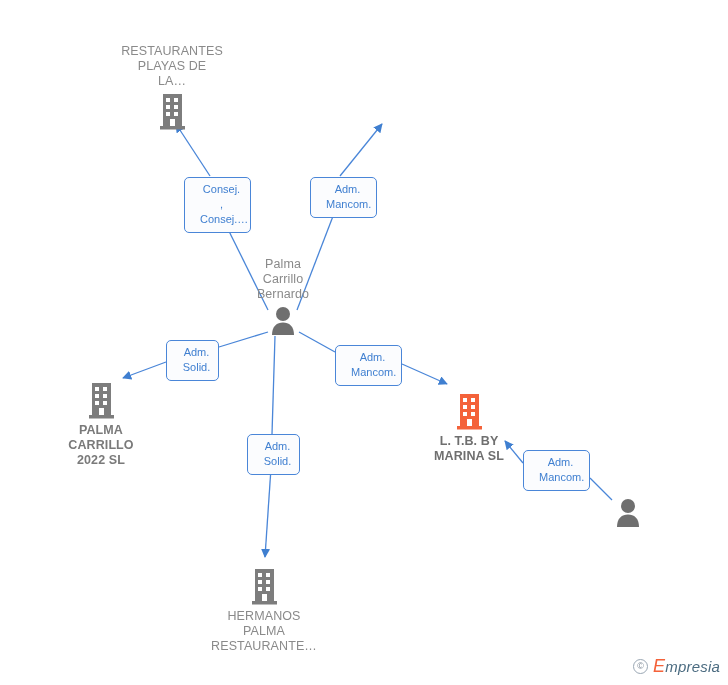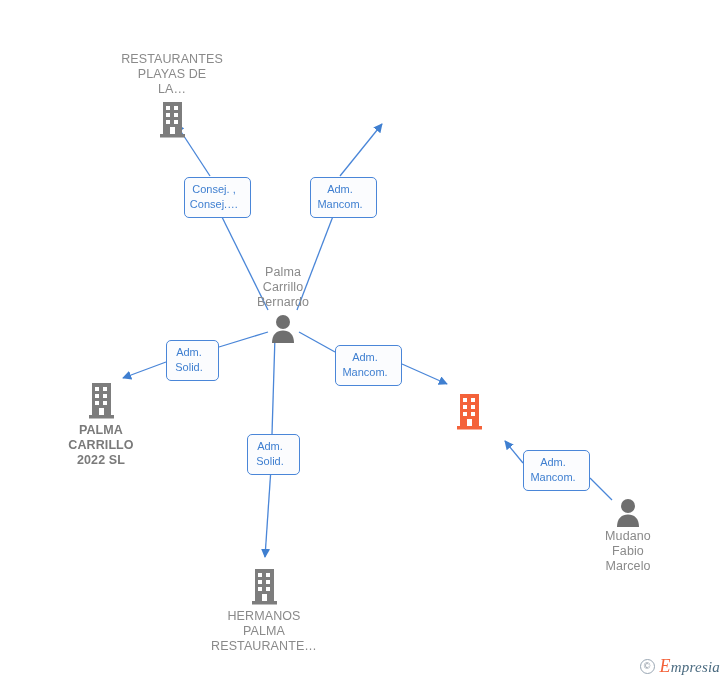--- a/index.html
+++ b/index.html
@@ -42,21 +42,21 @@
   .node .caption {
     display: block;
     font-size: 12.5px;
     line-height: 15px;
     color: #7d7d7d;
     letter-spacing: 0.1px;
     white-space: pre-line;
     margin-top: 2px;
   }
   .node.caption-above .caption {
-    margin-top: 16px;
+    margin-top: 8px;
     margin-bottom: 3px;
   }
   .node.company .caption {
     font-weight: bold;
     color: #7a7a7a;
   }
   .node.company.plain .caption {
     font-weight: normal;
     color: #8a8a8a;
   }
@@ -72,21 +72,21 @@
   .edge-label {
     position: absolute;
     z-index: 4;
     background: #fbfcfe;
     border: 1px solid #4a86d8;
     border-radius: 5px;
     color: #3f7fd0;
     font-size: 11px;
     line-height: 15px;
     text-align: center;
-    padding: 4px 7px 5px 0;
+    padding: 4px 7px 5px 15px;
     white-space: pre-line;
     box-sizing: border-box;
   }
 
   
   #watermark {
     position: absolute;
     right: 8px;
     bottom: 8px;
     z-index: 6;
@@ -99,21 +99,21 @@
     width: 13px;
     height: 13px;
     border: 1px solid #9aa7b4;
     border-radius: 50%;
     color: #7b8794;
     font-size: 9px;
     line-height: 13px;
     text-align: center;
   }
   #watermark .brand {
-    font-family: Liberation Serif, serif;
+    font-family: Liberation Sans, sans-serif;
     font-style: italic;
     font-size: 15px;
     color: #4b6b80;
     letter-spacing: 0.2px;
   }
   #watermark .brand .cap {
     color: #f4623a;
     font-size: 18px;
   }
 </style>
@@ -215,20 +215,22 @@
           <rect x="12" y="6" width="4" height="4"></rect>
           <rect x="20" y="6" width="4" height="4"></rect>
           <rect x="12" y="13" width="4" height="4"></rect>
           <rect x="20" y="13" width="4" height="4"></rect>
           <rect x="12" y="20" width="4" height="4"></rect>
           <rect x="20" y="20" width="4" height="4"></rect>
           <rect x="16" y="27" width="5" height="7"></rect>
         </g>
       </svg>
     </span>
+    <span class="caption">L. T.B. BY
+MARINA  SL</span>
   </div>
 
   <div class="node company plain" style="left:264px; top:567px;text-align:center;">
     <span class="icon-wrap">
       <svg width="36" height="40" viewBox="0 0 36 40" xmlns="http://www.w3.org/2000/svg">
         <rect x="9" y="2" width="19" height="32" fill="#7d7d7d"></rect>
         <rect x="6" y="34" width="25" height="3.5" fill="#7d7d7d"></rect>
         <g fill="#ffffff">
           <rect x="12" y="6" width="4" height="4"></rect>
           <rect x="20" y="6" width="4" height="4"></rect>
@@ -245,23 +247,20 @@
 RESTAURANTE…</span>
   </div>
 
   <div class="node person" style="left:628px; top:497px;">
     <span class="icon-wrap">
       <svg width="32" height="30" viewBox="0 0 32 30" xmlns="http://www.w3.org/2000/svg">
         <circle cx="16" cy="9" r="7" fill="#6f6f6f"></circle>
         <path d="M 5 30 C 5 21 10 17.5 16 17.5 C 22 17.5 27 21 27 30 Z" fill="#6f6f6f"></path>
       </svg>
     </span>
-    <span class="caption">Mudano
-Fabio
-Marcelo</span>
   </div>
 
   <div class="edge-label" style="left:184px; top:177px; width:67px;">Consej. ,
 Consej.…</div>
 
   <div class="edge-label" style="left:310px; top:177px; width:67px;">Adm.
 Mancom.</div>
 
   <div class="edge-label" style="left:166px; top:340px; width:53px;">Adm.
 Solid.</div>

